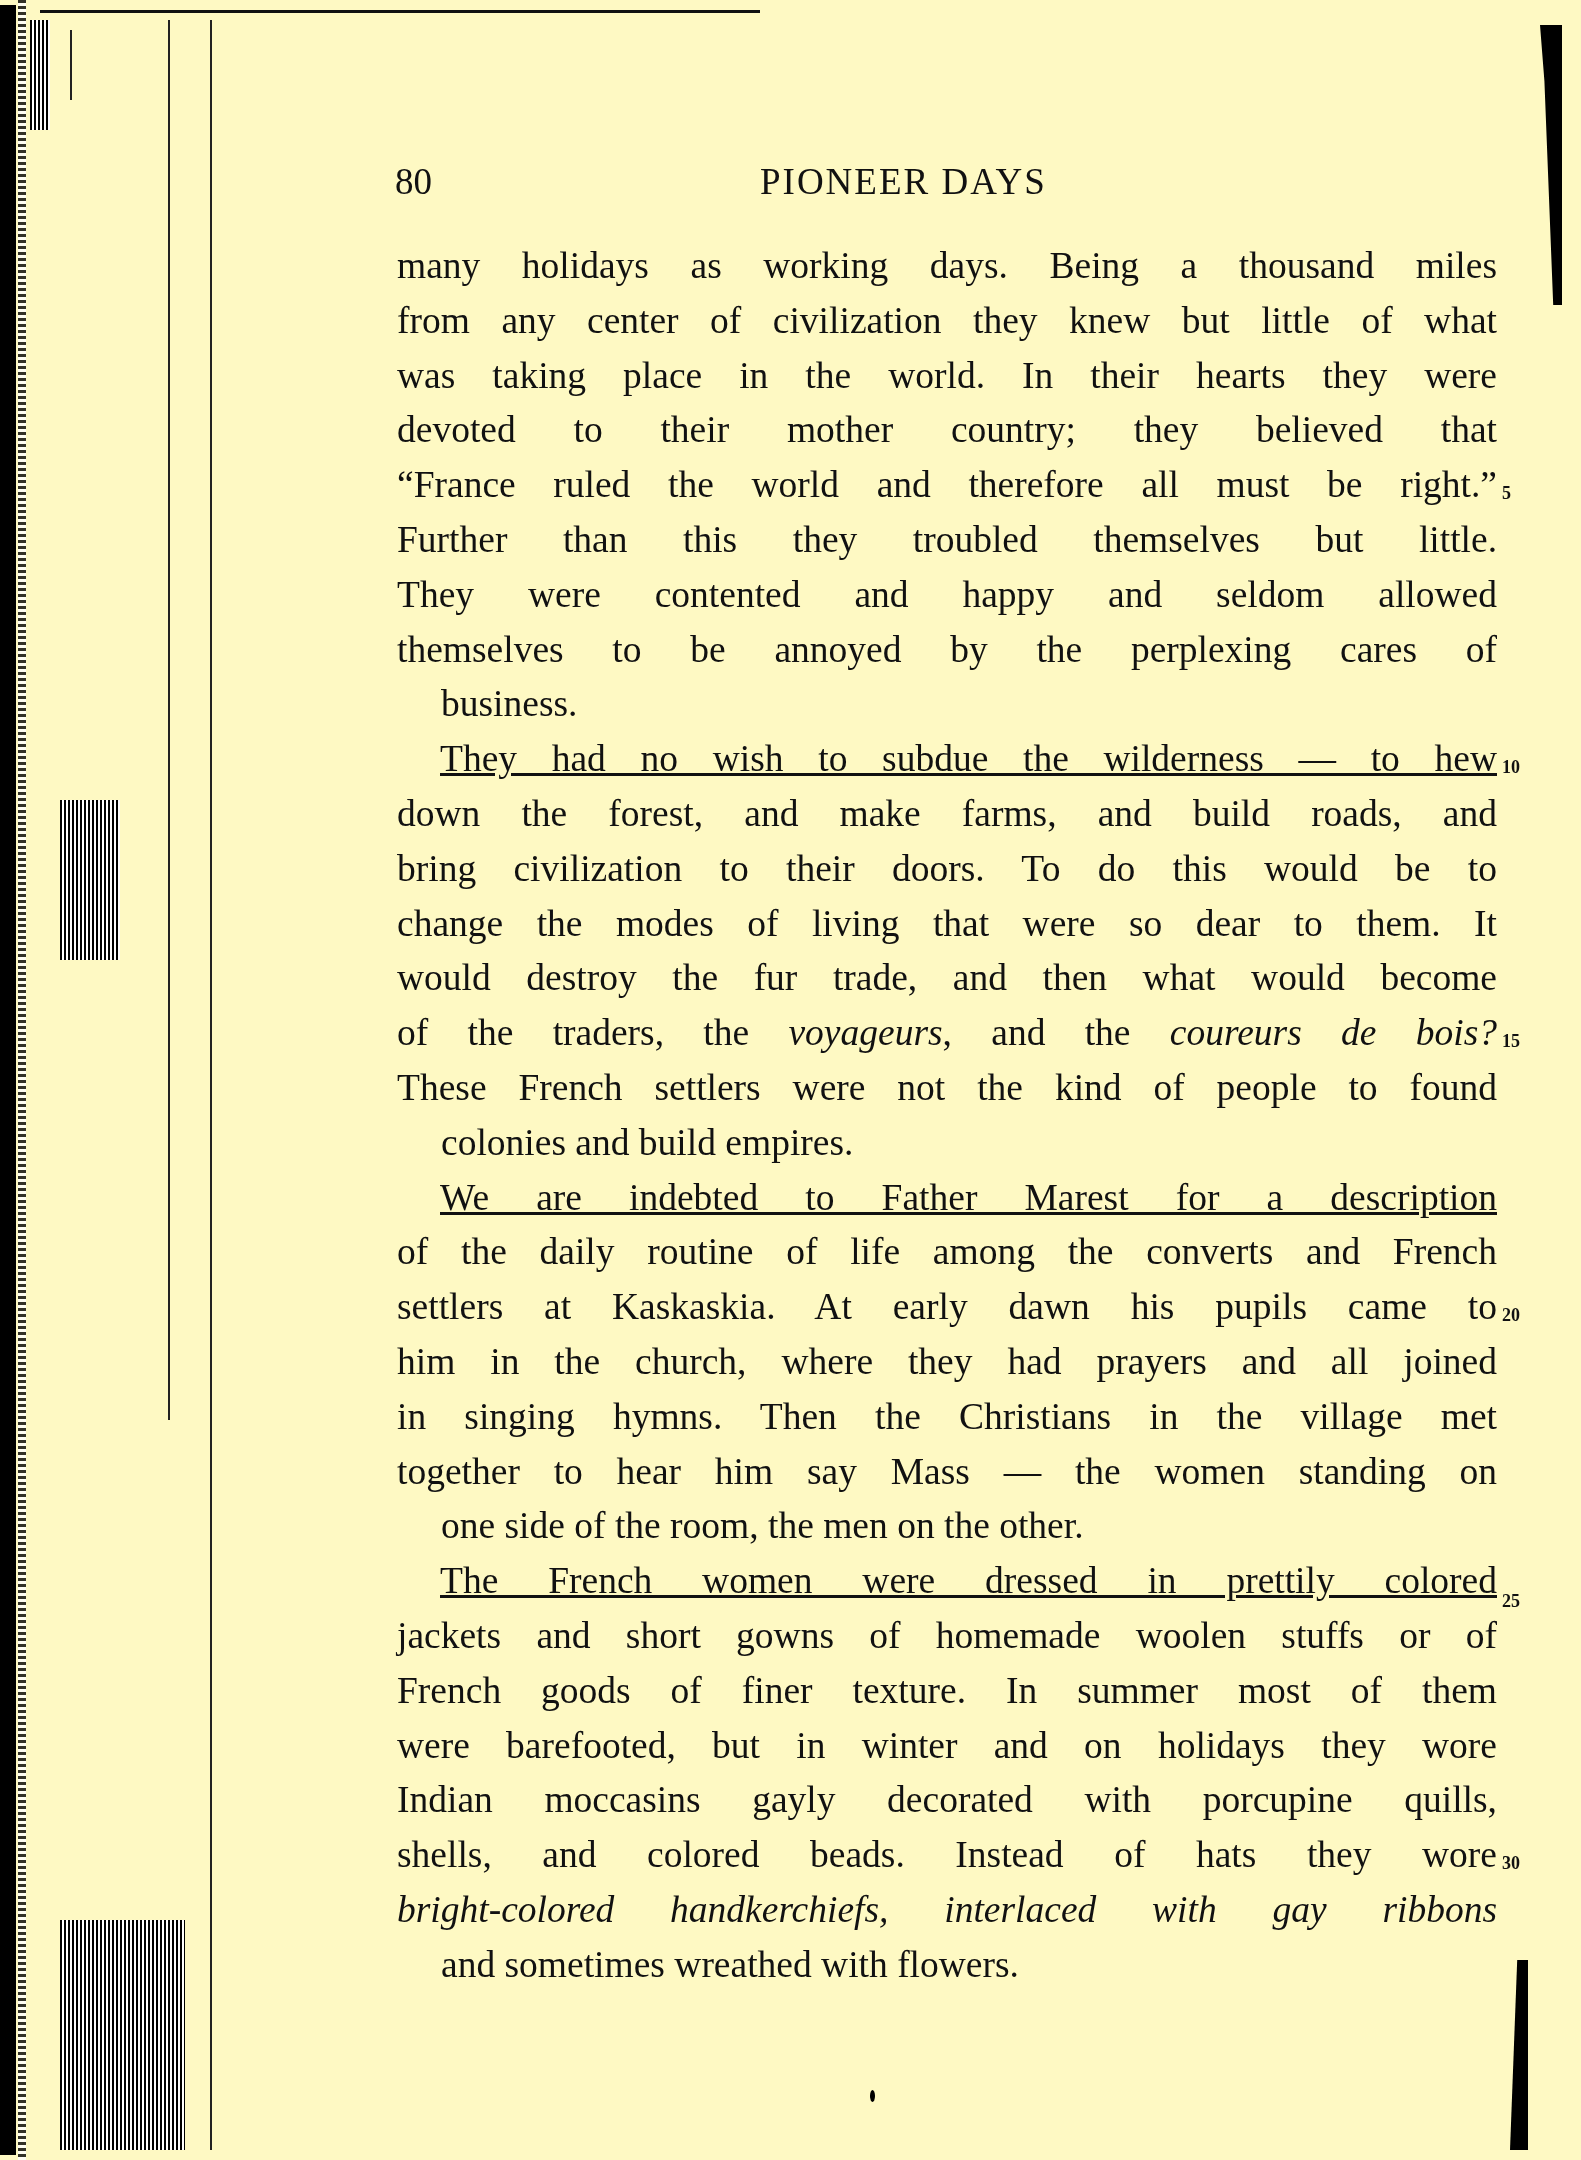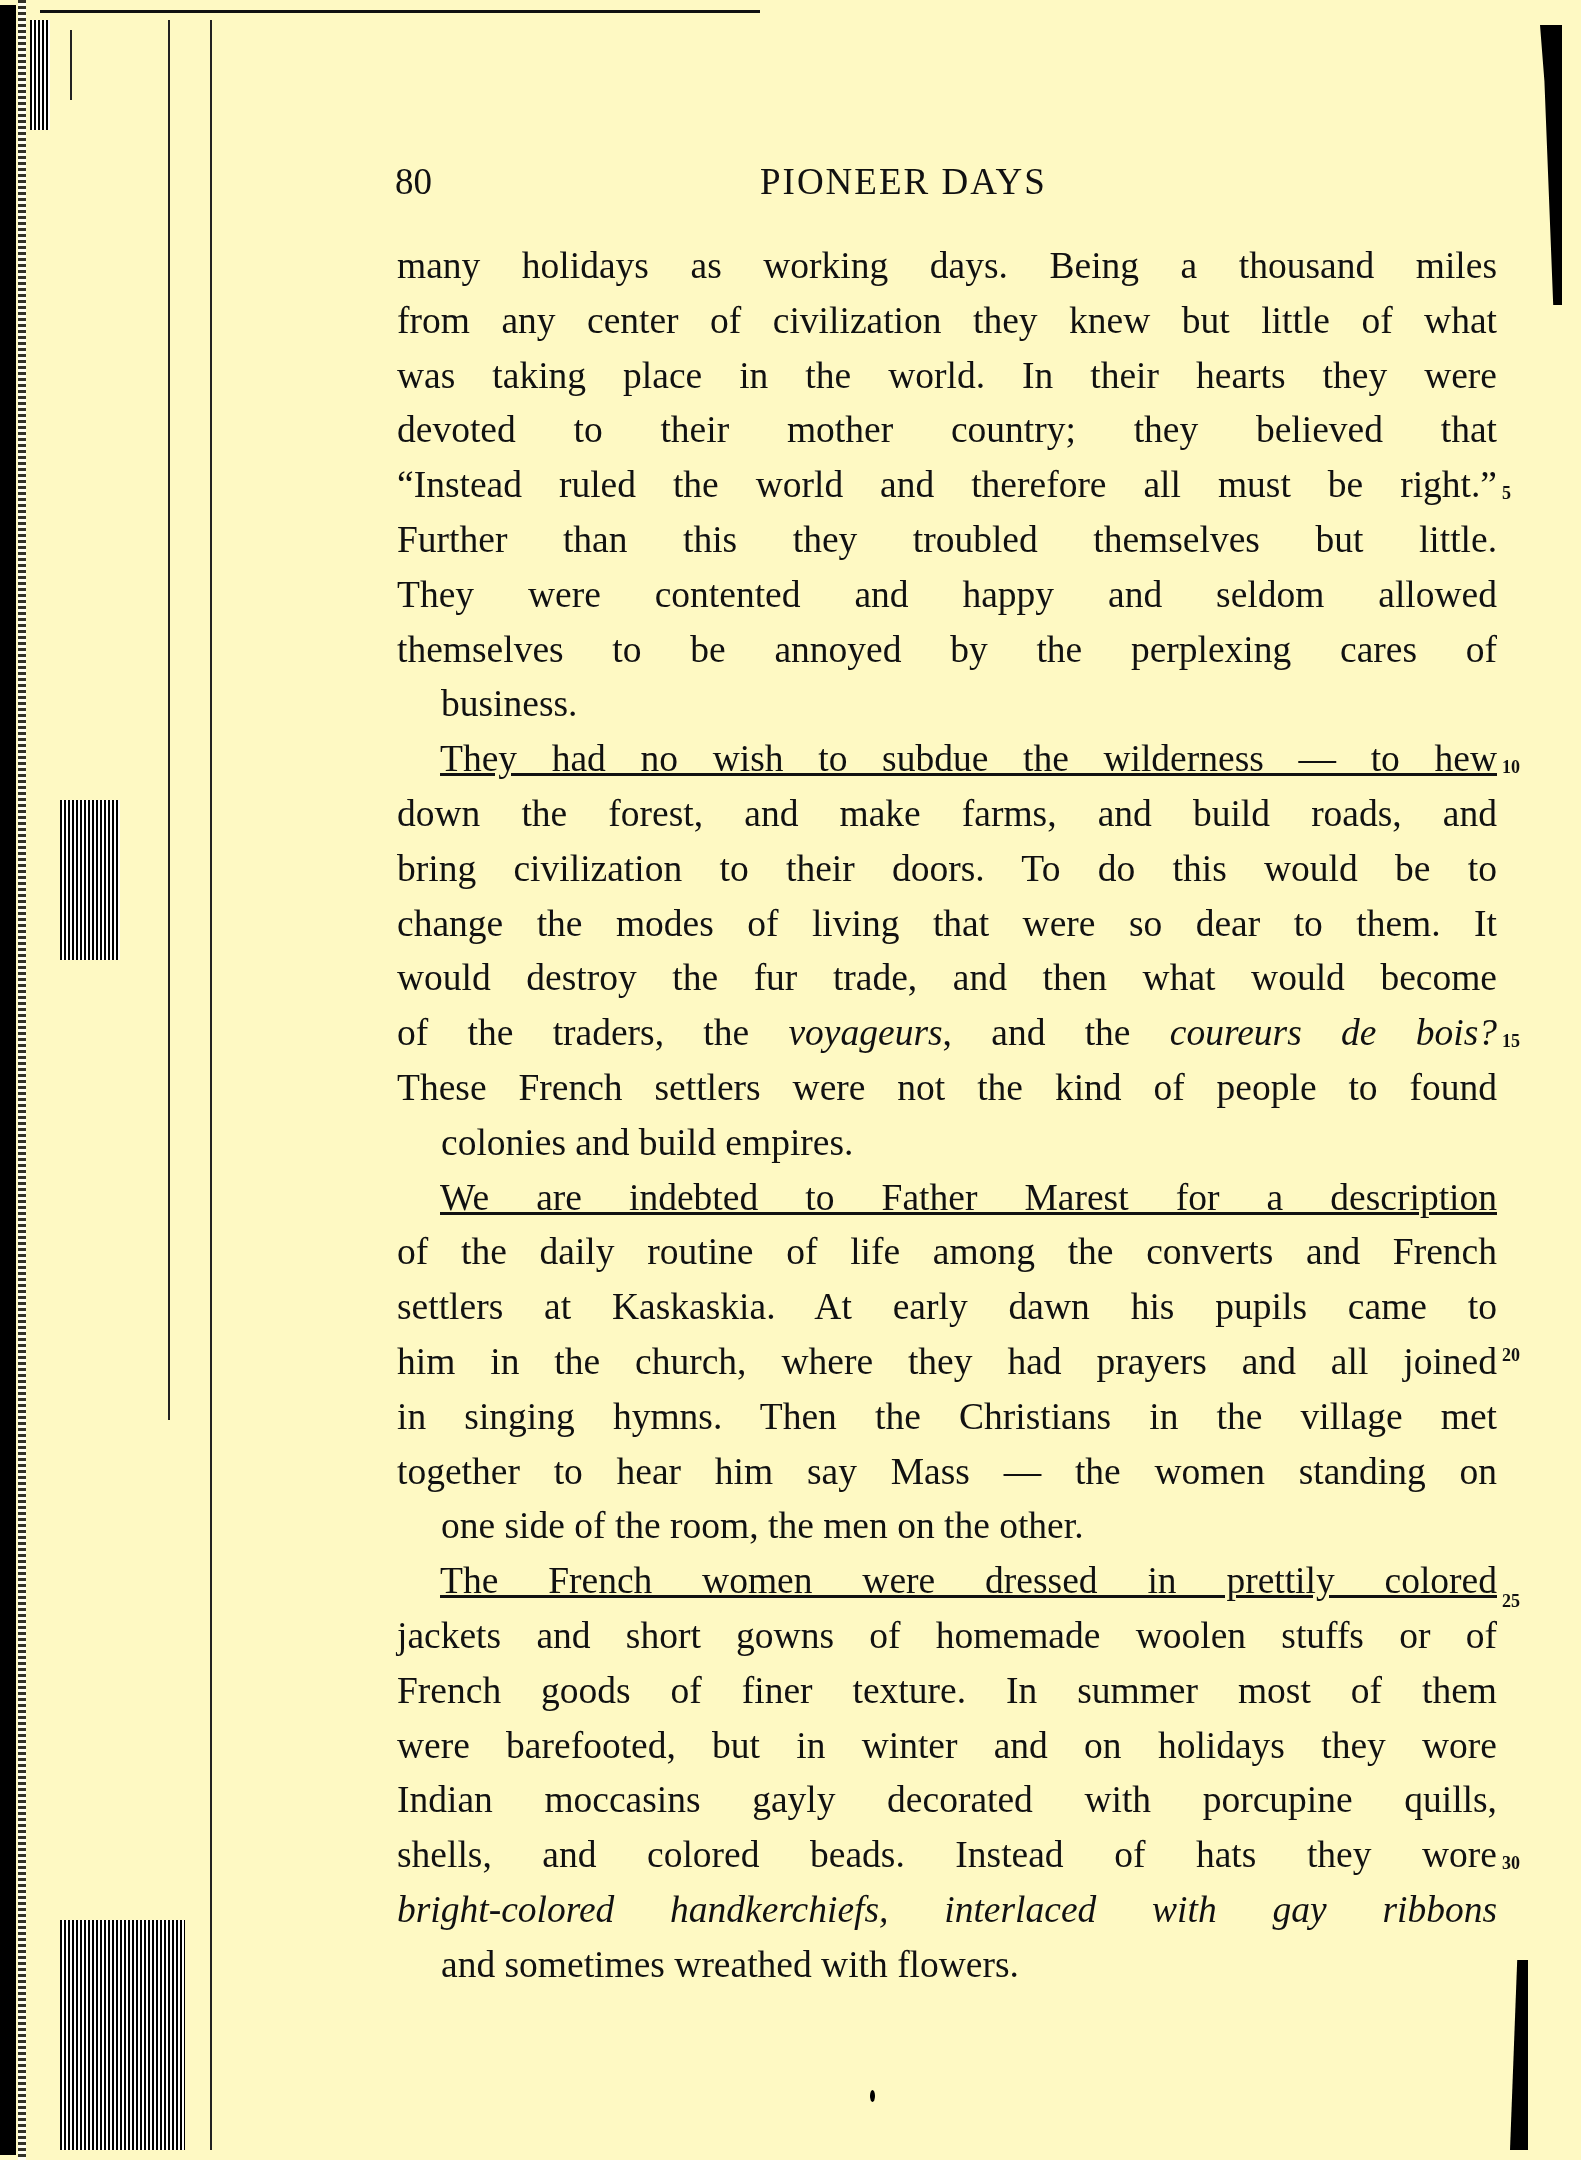--- a/index.html
+++ b/index.html
@@ -40,40 +40,40 @@
   <div class="speck" style="left:870px;top:2090px;width:5px;height:12px;"></div>
 
   <div class="hdr-num">80</div>
   <div class="hdr-title">PIONEER DAYS</div>
 
   <div id="body">
       <div class="line" style="top: 242px;">many holidays as working days. Being a thousand miles</div>
       <div class="line" style="top: 296.8px;">from any center of civilization they knew but little of what</div>
       <div class="line" style="top: 351.6px;">was taking place in the world. In their hearts they were</div>
       <div class="line" style="top: 406.4px;">devoted to their mother country; they believed that</div>
-      <div class="line" style="top: 461.2px;">“Instead ruled the world and therefore all must be right.”</div>
+      <div class="line" style="top: 461.2px;">“France ruled the world and therefore all must be right.”</div>
       <div class="lnum" style="left: 1502px; top: 483.2px;">5</div>
       <div class="line" style="top: 516px;">Further than this they troubled themselves but little.</div>
       <div class="line" style="top: 570.8px;">They were contented and happy and seldom allowed</div>
       <div class="line" style="top: 625.6px;">themselves to be annoyed by the perplexing cares of</div>
       <div class="line last" style="top: 680.4px;">business.</div>
       <div class="line indent" style="top: 735.2px;">They had no wish to subdue the wilderness — to hew</div>
       <div class="lnum" style="left: 1502px; top: 757.2px;">10</div>
       <div class="line" style="top: 790px;">down the forest, and make farms, and build roads, and</div>
       <div class="line" style="top: 844.8px;">bring civilization to their doors. To do this would be to</div>
       <div class="line" style="top: 899.6px;">change the modes of living that were so dear to them. It</div>
       <div class="line" style="top: 954.4px;">would destroy the fur trade, and then what would become</div>
       <div class="line" style="top: 1009.2px;">of the traders, the <i>voyageurs</i>, and the <i>coureurs de bois?</i></div>
       <div class="lnum" style="left: 1502px; top: 1031.2px;">15</div>
       <div class="line" style="top: 1064px;">These French settlers were not the kind of people to found</div>
       <div class="line last" style="top: 1118.8px;">colonies and build empires.</div>
       <div class="line indent" style="top: 1173.6px;">We are indebted to Father Marest for a description</div>
       <div class="line" style="top: 1228.4px;">of the daily routine of life among the converts and French</div>
       <div class="line" style="top: 1283.2px;">settlers at Kaskaskia. At early dawn his pupils came to</div>
-      <div class="lnum" style="left: 1502px; top: 1305.2px; margin-top: 40px;">20</div>
+      <div class="lnum" style="left: 1502px; top: 1305.2px;">20</div>
       <div class="line" style="top: 1338px;">him in the church, where they had prayers and all joined</div>
       <div class="line" style="top: 1392.8px;">in singing hymns. Then the Christians in the village met</div>
       <div class="line" style="top: 1447.6px;">together to hear him say Mass — the women standing on</div>
       <div class="line last" style="top: 1502.4px;">one side of the room, the men on the other.</div>
       <div class="line indent" style="top: 1557.2px;">The French women were dressed in prettily colored</div>
       <div class="lnum" style="left: 1502px; top: 1579.2px; margin-top: 12px;">25</div>
       <div class="line" style="top: 1612px;">jackets and short gowns of homemade woolen stuffs or of</div>
       <div class="line" style="top: 1666.8px;">French goods of finer texture. In summer most of them</div>
       <div class="line" style="top: 1721.6px;">were barefooted, but in winter and on holidays they wore</div>
       <div class="line" style="top: 1776.4px;">Indian moccasins gayly decorated with porcupine quills,</div>

